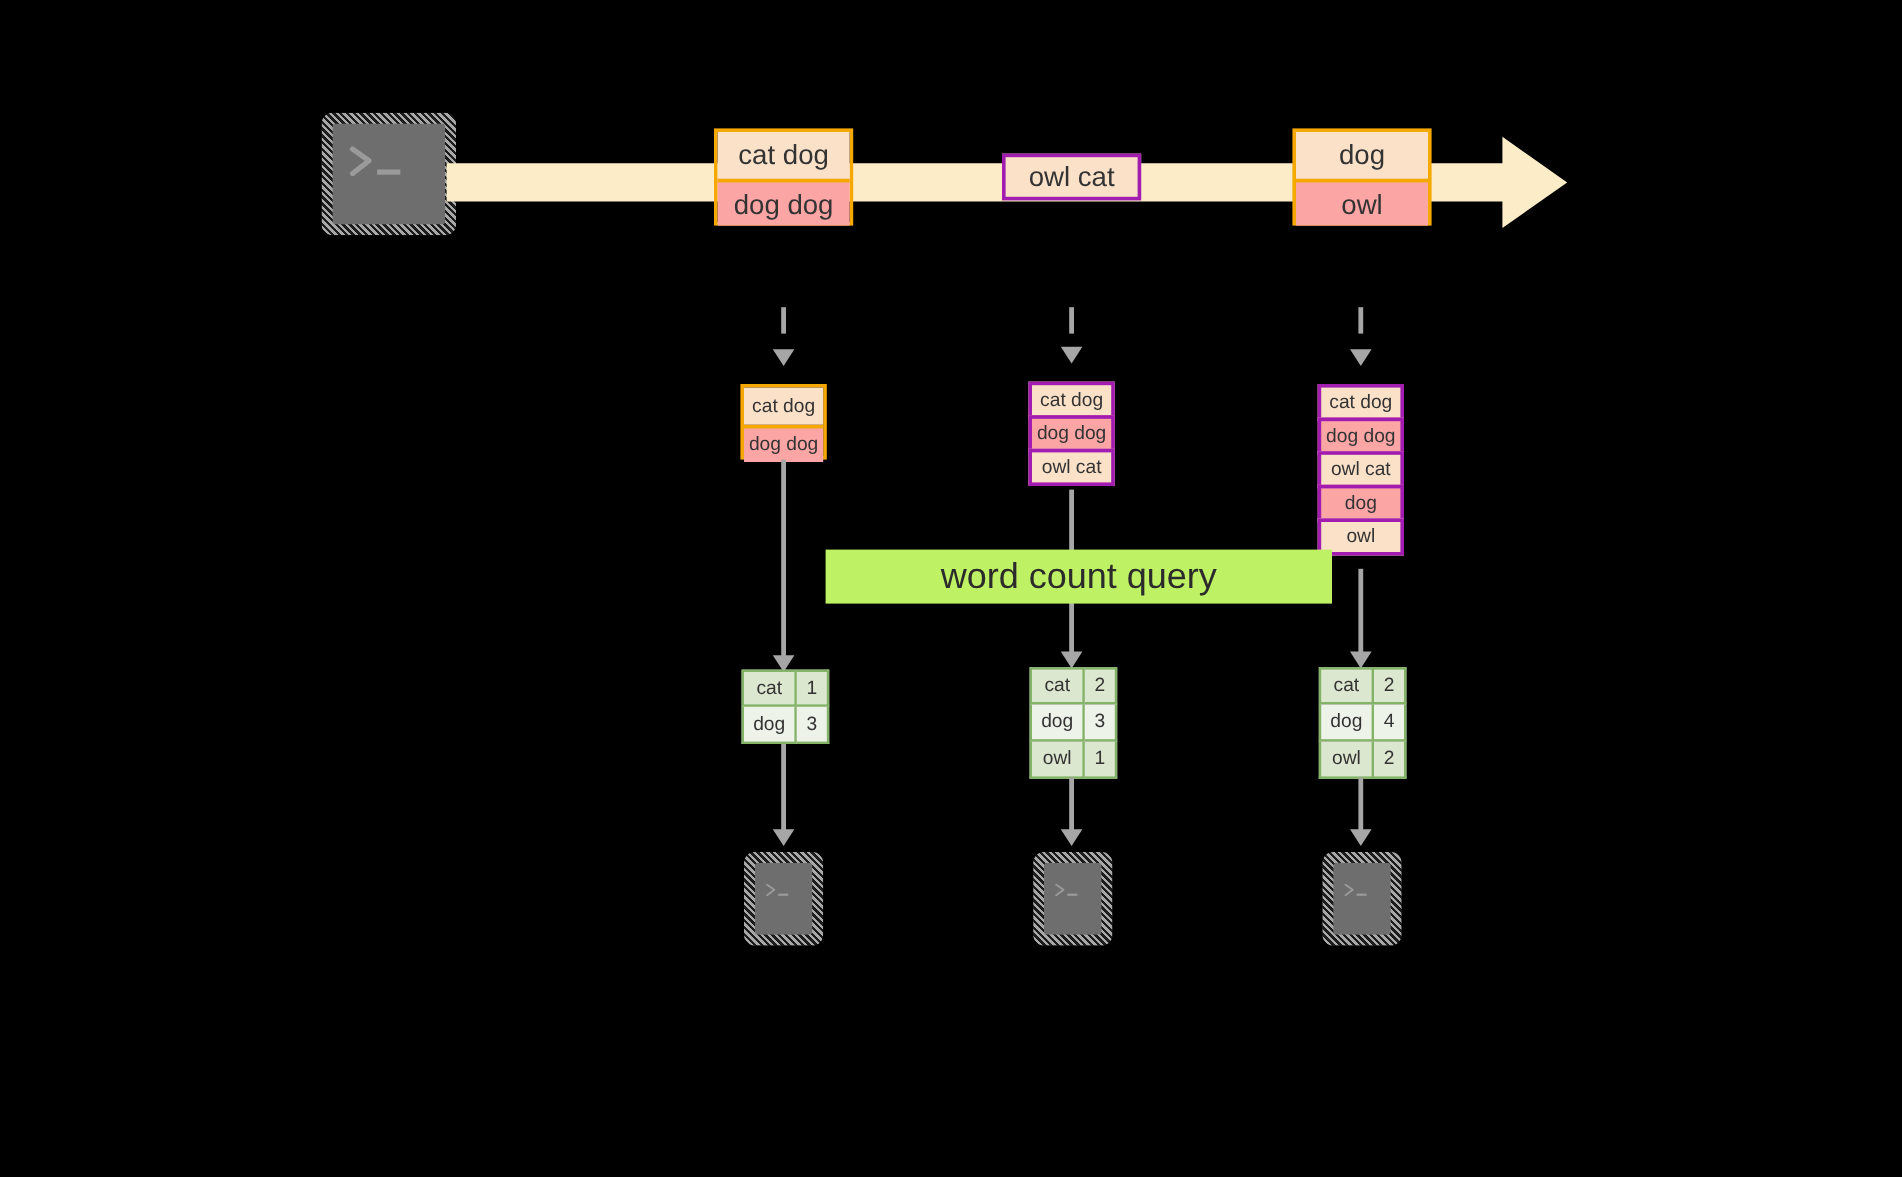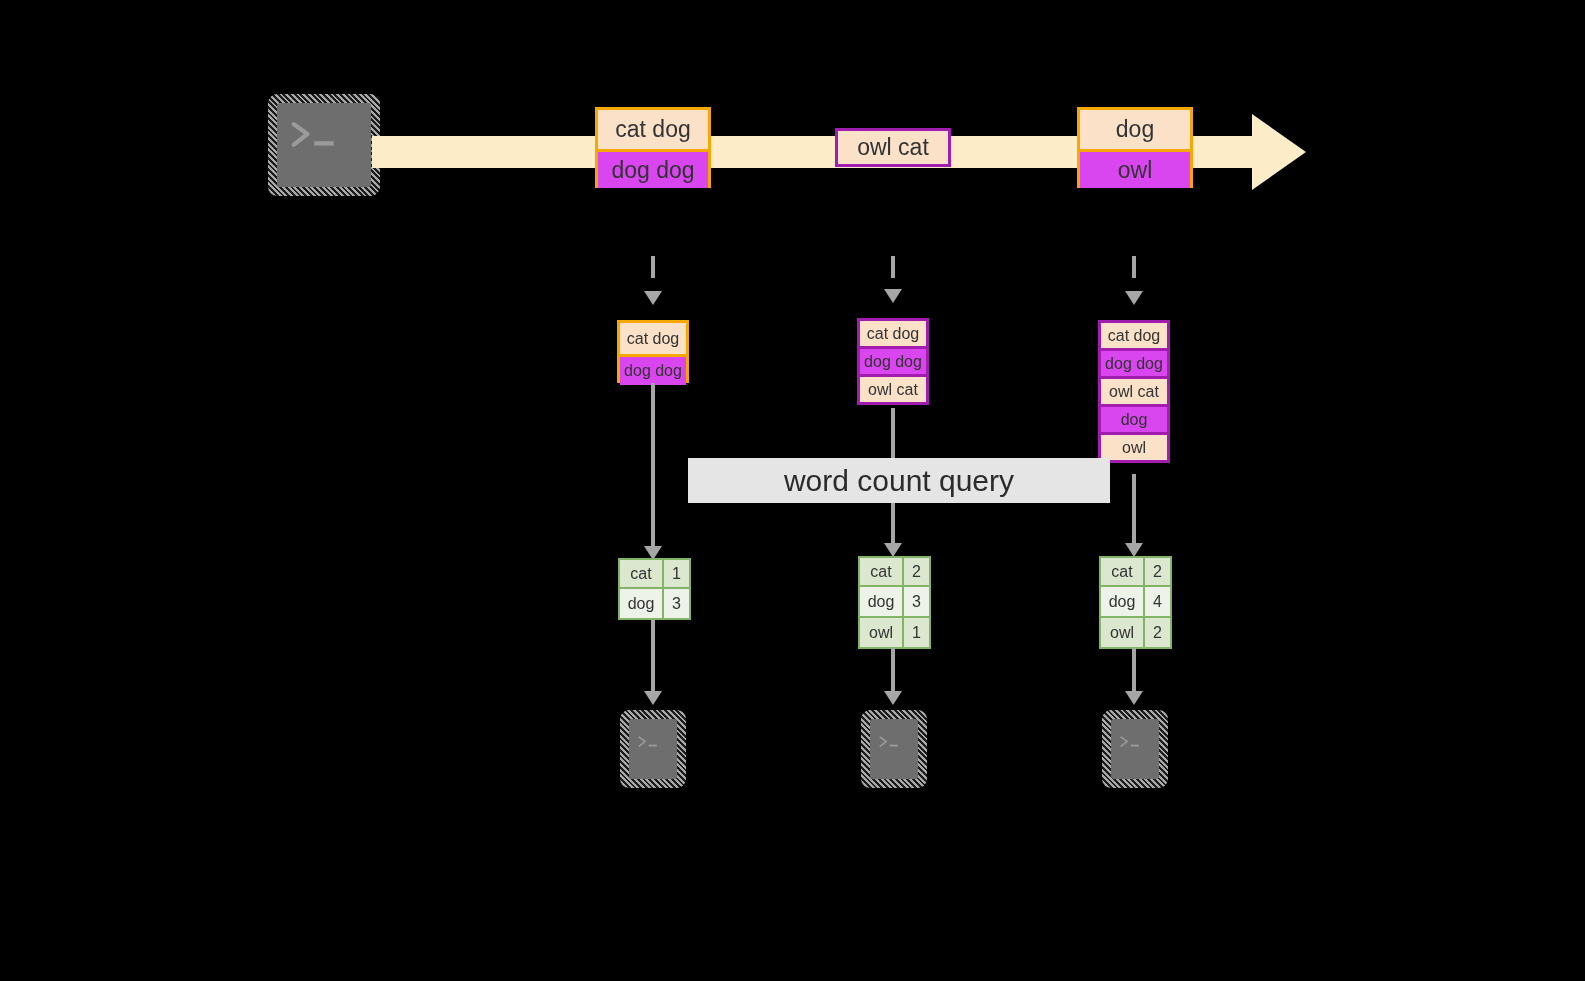--- a/index.html
+++ b/index.html
@@ -70,21 +70,21 @@
   }
   .rec {
     box-sizing: border-box;
     display: flex;
     align-items: center;
     justify-content: center;
     color: #333333;
     white-space: nowrap;
   }
   .rec.dark  { background: #fae1c8; }
-  .rec.light { background: #d946ef; }
+  .rec.light { background: #fca5a5; }
   .rec.sep   { border-top: 3px solid #f5a800; }
   .rec.boxed { border: 3px solid #a21caf; }
 
   
   .rec-top { font-size: 23px; height: 39px; }
 
   
   .rec-mid { font-size: 16px; height: 31px; }
 
   
@@ -130,21 +130,21 @@
     border-top: 14px solid #a6a6a6;
   }
 
   
   .query-label {
     position: absolute;
     left: 688px;
     top: 458px;
     width: 422px;
     height: 45px;
-    background: #e5e5e5;
+    background: #bef264;
     display: flex;
     align-items: center;
     justify-content: center;
     font-size: 30px;
     color: #2b2b2b;
     z-index: 5;
     white-space: nowrap;
   }
 </style>
 </head>

